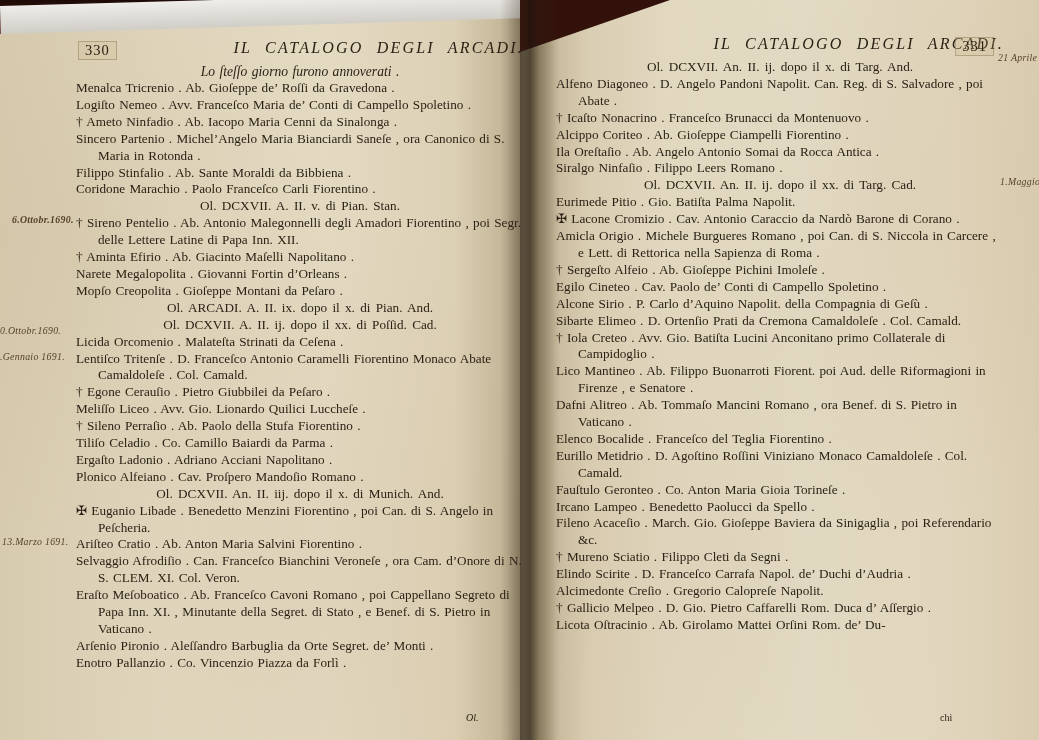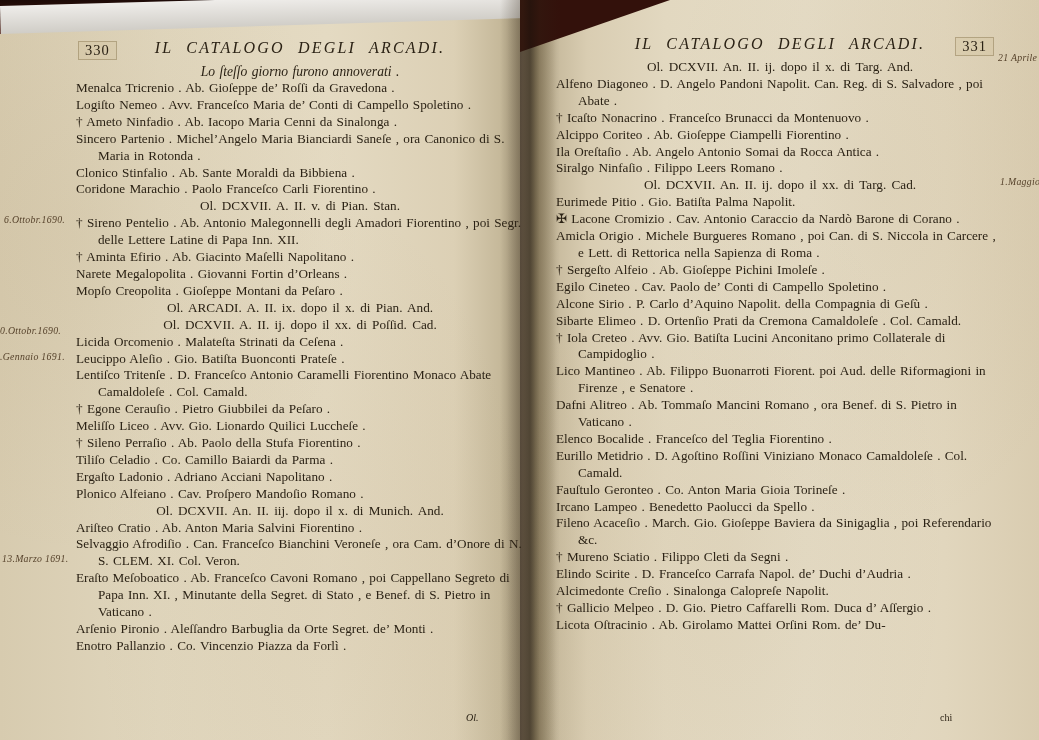--- a/index.html
+++ b/index.html
@@ -40,21 +40,21 @@
   .gutter-shadow{position:absolute;left:500px;top:0;width:60px;height:740px;z-index:5;
     background:linear-gradient(90deg,rgba(40,28,16,0) 0%,rgba(48,36,22,.35) 38%,rgba(30,22,14,.55) 50%,rgba(48,36,22,.25) 66%,rgba(40,28,16,0) 100%);
     pointer-events:none;}
 
   .ink{color:#2b2215;}
   .page-body{font-size:13.2px;line-height:16.9px;word-spacing:1px;}
 
   .lp-text{position:absolute;left:76px;top:40px;width:448px;z-index:2;}
   .rp-text{position:absolute;left:556px;top:36px;width:448px;z-index:2;}
 
-  .hdr{position:relative;text-align:center;height:22px;margin-bottom:1px;}
+  .hdr{position:relative;text-align:right;height:22px;margin-bottom:1px;}
   .running-title{font-style:italic;font-size:16px;letter-spacing:2.2px;word-spacing:7px;white-space:nowrap;}
   .pageno{font-size:14.5px;letter-spacing:1px;padding:0 6px;
     border:1px solid rgba(110,90,50,.35);background:rgba(205,185,140,.22);}
   .pageno-left{position:absolute;left:2px;top:1px;}
   .pageno-right{position:absolute;right:10px;top:1px;}
 
   .subtitle{text-align:center;font-style:italic;font-size:13.6px;line-height:17px;}
 
   .e{padding-left:22px;text-indent:-22px;}
   .h{text-align:center;padding:0;text-indent:0;word-spacing:2px;}
@@ -82,39 +82,39 @@
   <div class="lp-text ink page-body">
     <div class="hdr">
       <span class="pageno pageno-left">330</span>
       <span class="running-title">IL CATALOGO DEGLI ARCADI.</span>
     </div>
     <div class="subtitle">Lo ſteſſo giorno furono annoverati .</div>
     <div class="e">Menalca Tricrenio . Ab. Gioſeppe de’ Roſſi da Gravedona .</div>
     <div class="e">Logiſto Nemeo . Avv. Franceſco Maria de’ Conti di Campello Spoletino .</div>
     <div class="e">† Ameto Ninfadio . Ab. Iacopo Maria Cenni da Sinalonga .</div>
     <div class="e">Sincero Partenio . Michel’Angelo Maria Bianciardi Saneſe , ora Canonico di S. Maria in Rotonda .</div>
-    <div class="e">Clonico Stinfalio . Ab. Sante Moraldi da Bibbiena .</div>
+    <div class="e">Filippo Stinfalio . Ab. Sante Moraldi da Bibbiena .</div>
     <div class="e">Coridone Marachio . Paolo Franceſco Carli Fiorentino .</div>
     <div class="h">Ol. DCXVII. A. II. v. di Pian. Stan.</div>
     <div class="e">† Sireno Pentelio . Ab. Antonio Malegonnelli degli Amadori Fiorentino , poi Segr. delle Lettere Latine di Papa Inn. XII.</div>
     <div class="e">† Aminta Efirio . Ab. Giacinto Maſelli Napolitano .</div>
     <div class="e">Narete Megalopolita . Giovanni Fortin d’Orleans .</div>
     <div class="e">Mopſo Creopolita . Gioſeppe Montani da Peſaro .</div>
     <div class="h">Ol. ARCADI. A. II. ix. dopo il x. di Pian. And.</div>
     <div class="h">Ol. DCXVII. A. II. ij. dopo il xx. di Poſſid. Cad.</div>
     <div class="e">Licida Orcomenio . Malateſta Strinati da Ceſena .</div>
-    <div class="e">Leucippo Aleſio . Gio. Batiſta Buonconti Prateſe .</div>
     <div class="e">Lentiſco Tritenſe . D. Franceſco Antonio Caramelli Fiorentino Monaco Abate Camaldoleſe . Col. Camald.</div>
     <div class="e">† Egone Cerauſio . Pietro Giubbilei da Peſaro .</div>
     <div class="e">Meliſſo Liceo . Avv. Gio. Lionardo Quilici Luccheſe .</div>
     <div class="e">† Sileno Perraſio . Ab. Paolo della Stufa Fiorentino .</div>
     <div class="e">Tiliſo Celadio . Co. Camillo Baiardi da Parma .</div>
     <div class="e">Ergaſto Ladonio . Adriano Acciani Napolitano .</div>
     <div class="e">Plonico Alfeiano . Cav. Proſpero Mandoſio Romano .</div>
     <div class="h">Ol. DCXVII. An. II. iij. dopo il x. di Munich. And.</div>
+    <div class="e">✠ Euganio Libade . Benedetto Menzini Fiorentino , poi Can. di S. Angelo in Peſcheria.</div>
     <div class="e">Ariſteo Cratio . Ab. Anton Maria Salvini Fiorentino .</div>
     <div class="e">Selvaggio Afrodiſio . Can. Franceſco Bianchini Veroneſe , ora Cam. d’Onore di N. S. CLEM. XI. Col. Veron.</div>
     <div class="e">Eraſto Meſoboatico . Ab. Franceſco Cavoni Romano , poi Cappellano Segreto di Papa Inn. XI. , Minutante della Segret. di Stato , e Benef. di S. Pietro in Vaticano .</div>
     <div class="e">Arſenio Pironio . Aleſſandro Barbuglia da Orte Segret. de’ Monti .</div>
     <div class="e">Enotro Pallanzio . Co. Vincenzio Piazza da Forlì .</div>
   </div>
 
   <div class="rp-text ink page-body">
     <div class="hdr">
       <span class="running-title">IL CATALOGO DEGLI ARCADI.</span>
@@ -137,29 +137,29 @@
     <div class="e">† Iola Creteo . Avv. Gio. Batiſta Lucini Anconitano primo Collaterale di Campidoglio .</div>
     <div class="e">Lico Mantineo . Ab. Filippo Buonarroti Fiorent. poi Aud. delle Riformagioni in Firenze , e Senatore .</div>
     <div class="e">Dafni Alitreo . Ab. Tommaſo Mancini Romano , ora Benef. di S. Pietro in Vaticano .</div>
     <div class="e">Elenco Bocalide . Franceſco del Teglia Fiorentino .</div>
     <div class="e">Eurillo Metidrio . D. Agoſtino Roſſini Viniziano Monaco Camaldoleſe . Col. Camald.</div>
     <div class="e">Fauſtulo Geronteo . Co. Anton Maria Gioia Torineſe .</div>
     <div class="e">Ircano Lampeo . Benedetto Paolucci da Spello .</div>
     <div class="e">Fileno Acaceſio . March. Gio. Gioſeppe Baviera da Sinigaglia , poi Referendario &amp;c.</div>
     <div class="e">† Mureno Sciatio . Filippo Cleti da Segni .</div>
     <div class="e">Elindo Scirite . D. Franceſco Carrafa Napol. de’ Duchi d’Audria .</div>
-    <div class="e">Alcimedonte Creſio . Sinalonga Calopreſe Napolit.</div>
+    <div class="e">Alcimedonte Creſio . Gregorio Calopreſe Napolit.</div>
     <div class="e">† Gallicio Melpeo . D. Gio. Pietro Caffarelli Rom. Duca d’ Aſſergio .</div>
     <div class="e">Licota Oſtracinio . Ab. Girolamo Mattei Orſini Rom. de’ Du-</div>
   </div>
 
-  <div class="margin-note" style="left:4px;top:214px;">6.Ottobr.1690.</div>
+  <div class="margin-note" style="left:12px;top:214px;font-weight:bold;">6.Ottobr.1690.</div>
   <div class="margin-note" style="left:0px;top:325px;">0.Ottobr.1690.</div>
   <div class="margin-note" style="left:0px;top:351px;">.Gennaio 1691.</div>
-  <div class="margin-note" style="left:2px;top:553px;">13.Marzo 1691.</div>
+  <div class="margin-note" style="left:2px;top:536px;">13.Marzo 1691.</div>
   <div class="margin-note" style="left:998px;top:52px;">21 Aprile 169</div>
   <div class="margin-note" style="left:1000px;top:176px;">1.Maggio 1691</div>
 
   <div class="catchword cw-italic ink" style="left:466px;top:712px;">Ol.</div>
   <div class="catchword ink" style="left:828px;top:716px;margin-top:32px;">A 2</div>
   <div class="catchword ink" style="left:940px;top:712px;">chi</div>
 
 </div>
 
 </body></html>

